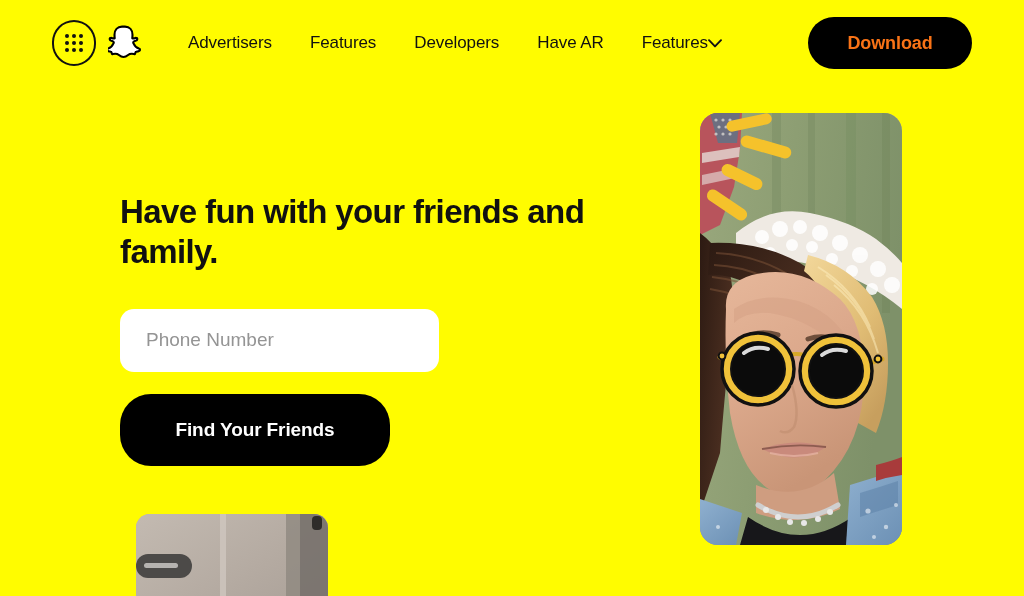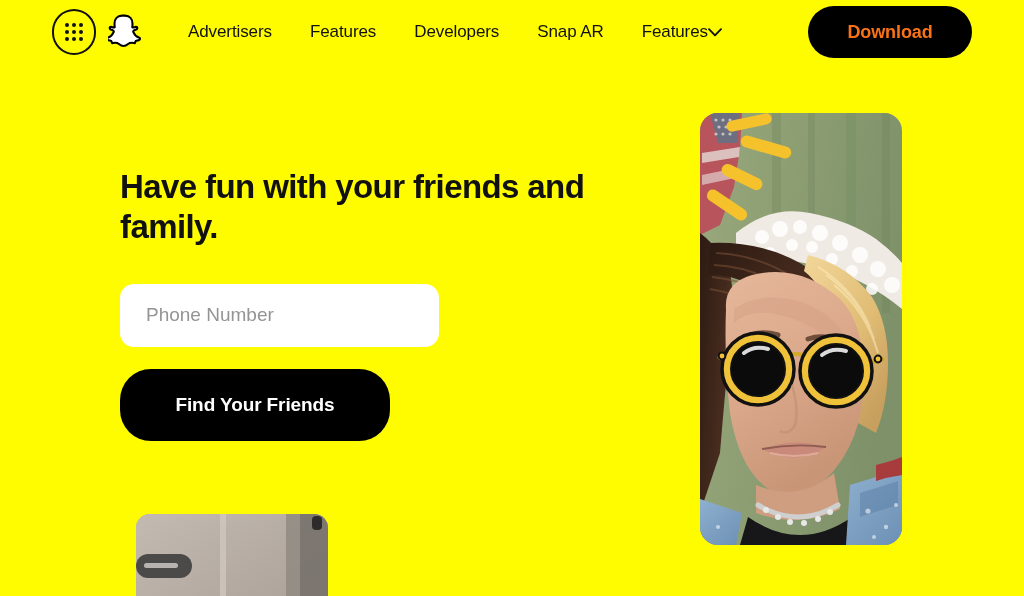--- a/index.html
+++ b/index.html
@@ -6,21 +6,21 @@
   html, body {
     width:1024px; height:596px;
     overflow:hidden;
     background:#FFFC00;
     font-family:"Liberation Sans", sans-serif;
   }
   .page { position:relative; width:1024px; height:596px; background:#FFFC00; overflow:hidden; }
 
   
   .nav {
-    position:absolute; top:1px; left:0; width:1024px; height:62px;
+    position:absolute; top:12px; left:0; width:1024px; height:62px;
     display:flex; align-items:center;
   }
   .logo-group { display:flex; align-items:center; gap:12px; margin-left:52px; }
   .grid-icon {
     width:44px; height:46px; border:2.5px solid #111; border-radius:50%/48%;
     display:flex; align-items:center; justify-content:center;
   }
   .grid-dots { display:grid; grid-template-columns:repeat(3,4px); grid-template-rows:repeat(3,4px); gap:3px; }
   .grid-dots i { display:block; width:4px; height:4px; background:#111; border-radius:50%; }
   .ghost-icon { width:34px; height:36px; display:block; }
@@ -37,21 +37,21 @@
   .download-btn {
     position:absolute; right:52px; top:5px;
     width:164px; height:52px; border-radius:26px;
     background:#000; color:#f97316;
     font-size:18px; font-weight:bold; letter-spacing:-0.1px;
     display:flex; align-items:center; justify-content:center;
     border:none; cursor:pointer;
   }
 
   
-  .hero-left { position:absolute; left:120px; top:167px; width:500px; }
+  .hero-left { position:absolute; left:120px; top:192px; width:500px; }
   .headline {
     font-size:33px; font-weight:bold; color:#111;
     line-height:1.22; letter-spacing:-0.6px; max-width:470px;
   }
   .form-row { display:flex; gap:19px; margin-top:36px; }
   .country-select {
     width:150px; height:63px; background:#fff; border-radius:14px;
     display:flex; align-items:center; justify-content:center; gap:22px;
     cursor:pointer; border:none;
   }
@@ -108,21 +108,21 @@
         <svg class="ghost-icon" viewBox="0 0 34 36" aria-hidden="true">
           <path d="M17 1.6c4.6 0 7.5 3.3 7.5 8.1 0 1.3-.1 2.6-.2 3.5.4.2.9.3 1.4.2.7-.1 1.4-.5 2-.5.8 0 1.6.5 1.6 1.3 0 1-1.2 1.5-2.4 1.9-.9.3-1.7.6-1.7 1.3 0 .3.1.6.3 1 1 2.2 3 4.4 5.4 5.2.7.2 1.1.6 1.1 1.1 0 1.1-2 1.8-3.9 2-.3 0-.5.3-.6.7-.1.4-.2.9-.4 1.3-.1.3-.4.5-.8.4-.6-.1-1.4-.3-2.5-.3-1.6 0-2.6.3-3.7 1.2-1.2 1-2.4 2-4.6 2s-3.4-1-4.6-2c-1.1-.9-2.1-1.2-3.7-1.2-1.1 0-1.9.2-2.5.3-.4.1-.7-.1-.8-.4-.2-.4-.3-.9-.4-1.3-.1-.4-.3-.7-.6-.7-1.9-.2-3.9-.9-3.9-2 0-.5.4-.9 1.1-1.1 2.4-.8 4.4-3 5.4-5.2.2-.4.3-.7.3-1 0-.7-.8-1-1.7-1.3-1.2-.4-2.4-.9-2.4-1.9 0-.8.8-1.3 1.6-1.3.6 0 1.3.4 2 .5.5.1 1-.0 1.4-.2-.1-.9-.2-2.2-.2-3.5 0-4.8 2.9-8.1 7.5-8.1z" fill="#ffffff" stroke="#000000" stroke-width="2.1" stroke-linejoin="round"></path>
         </svg>
       </div>
     </div>
 
     <div class="nav-links">
       <div class="nav-link">Advertisers</div>
       <div class="nav-link">Features</div>
       <div class="nav-link">Developers</div>
-      <div class="nav-link">Snap AR</div>
+      <div class="nav-link">Have AR</div>
       <div class="nav-link features">
         <span>Features</span>
         <span>
           <svg class="chev" viewBox="0 0 14 9" aria-hidden="true">
             <path d="M1 1.2 L7 7.4 L13 1.2" fill="none" stroke="#111" stroke-width="1.9" stroke-linecap="round" stroke-linejoin="round"></path>
           </svg>
         </span>
       </div>
     </div>
 

